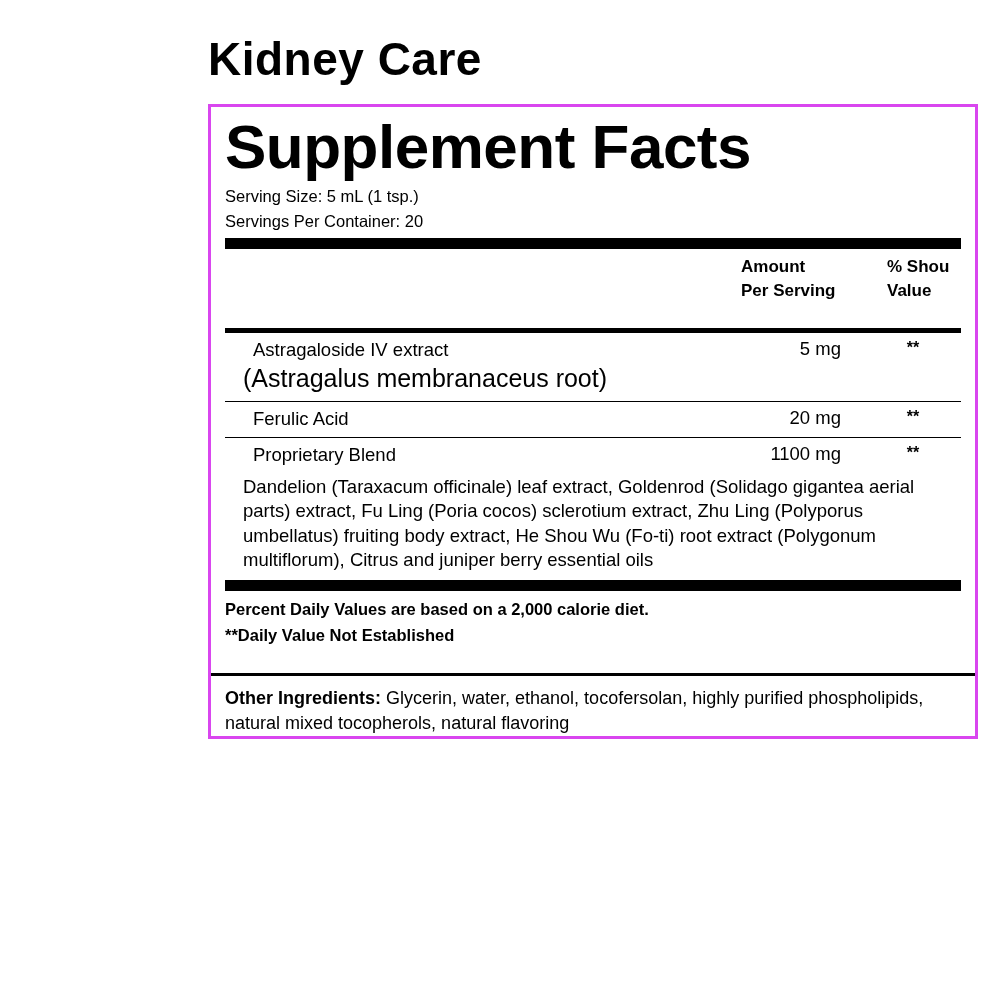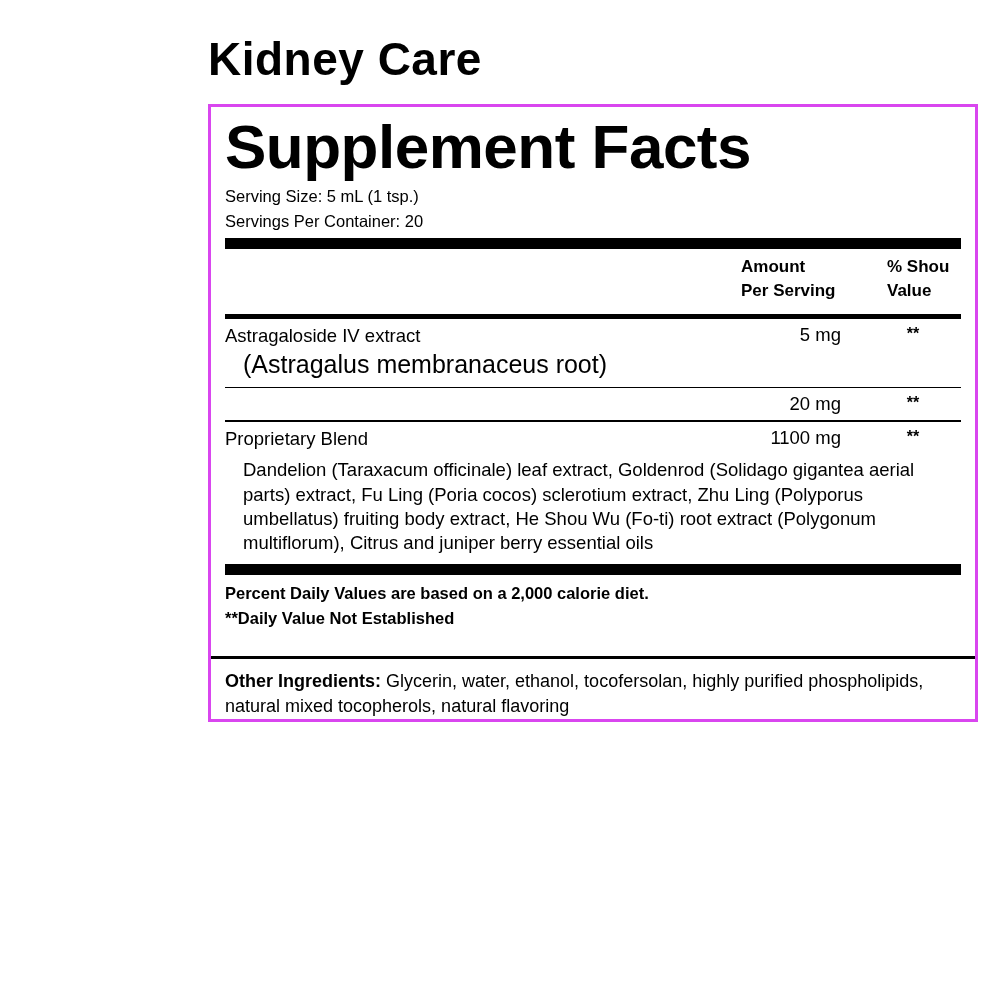--- a/index.html
+++ b/index.html
@@ -80,21 +80,21 @@
   }
   .rule-thin {
     height: 1.5px;
     background: #000;
     margin: 0;
   }
 
   
   .head-row {
     position: relative;
-    height: 65px;
+    height: 79px;
   }
   .head-amount {
     position: absolute;
     left: 516px;
     top: 6px;
     font-size: 17px;
     font-weight: bold;
     line-height: 1.42;
     text-align: left;
   }
@@ -111,20 +111,21 @@
   
   .row {
     position: relative;
     padding: 5px 0 5px 0;
     min-height: 22px;
   }
   .row .name {
     font-size: 18.5px;
     line-height: 1.33;
     padding-right: 250px;
+    margin-left: 28px;
   }
   .row .name.bold {
     font-weight: normal;
   }
   .row .sub {
     font-size: 25px;
     line-height: 1.33;
     padding-left: 18px;
   }
   .row .amount {
@@ -215,20 +216,21 @@
       <div class="row">
         <div class="name">Astragaloside IV extract</div>
         <div class="sub">(Astragalus membranaceus root)</div>
         <div class="amount">5 mg</div>
         <div class="dv">**</div>
       </div>
 
       <div class="rule-thin"></div>
 
       <div class="row">
+        <div class="name">Ferulic Acid</div>
         <div class="amount">20 mg</div>
         <div class="dv">**</div>
       </div>
 
       <div class="rule-thin"></div>
 
       <div class="row">
         <div class="name bold">Proprietary Blend</div>
         <div class="amount">1100 mg</div>
         <div class="dv">**</div>

